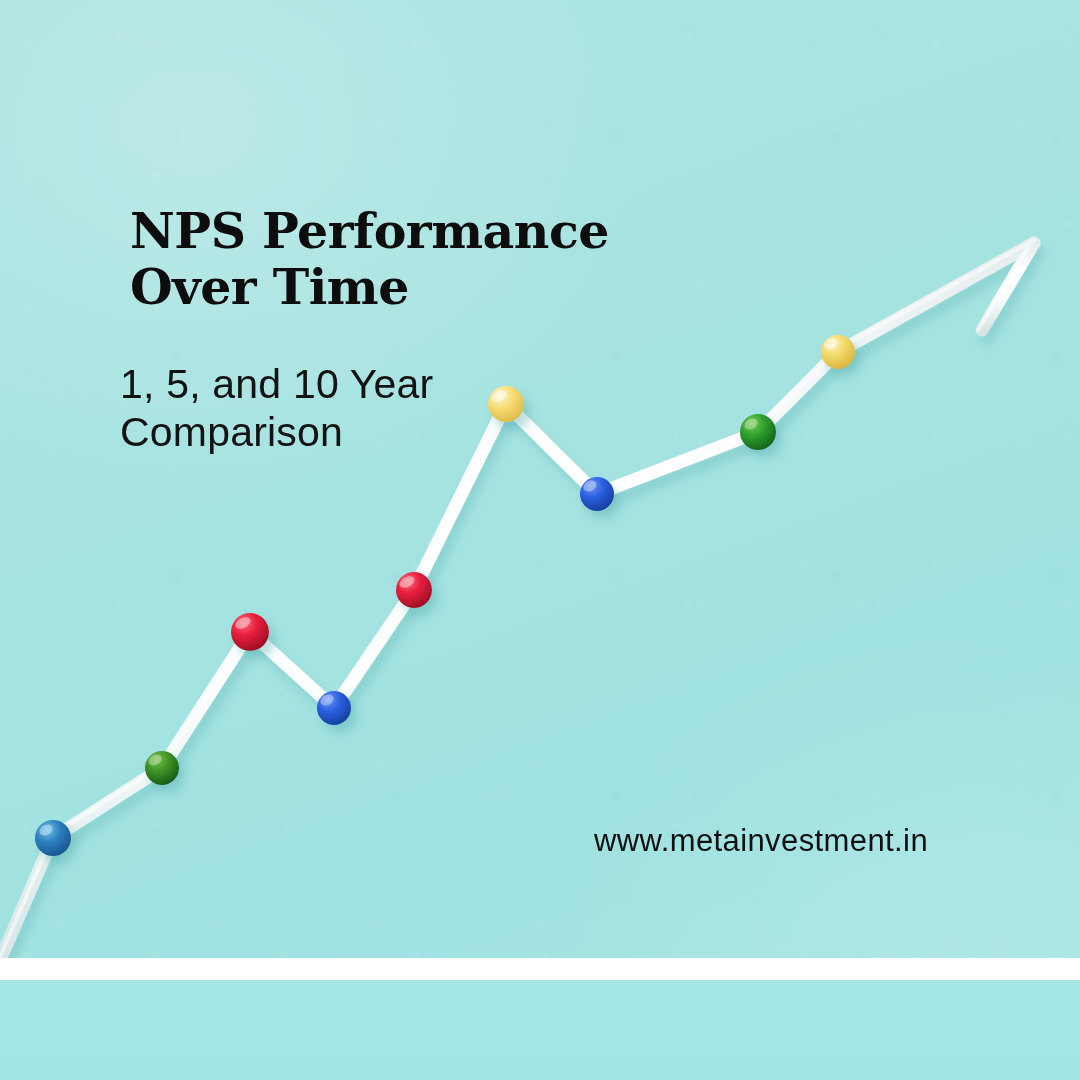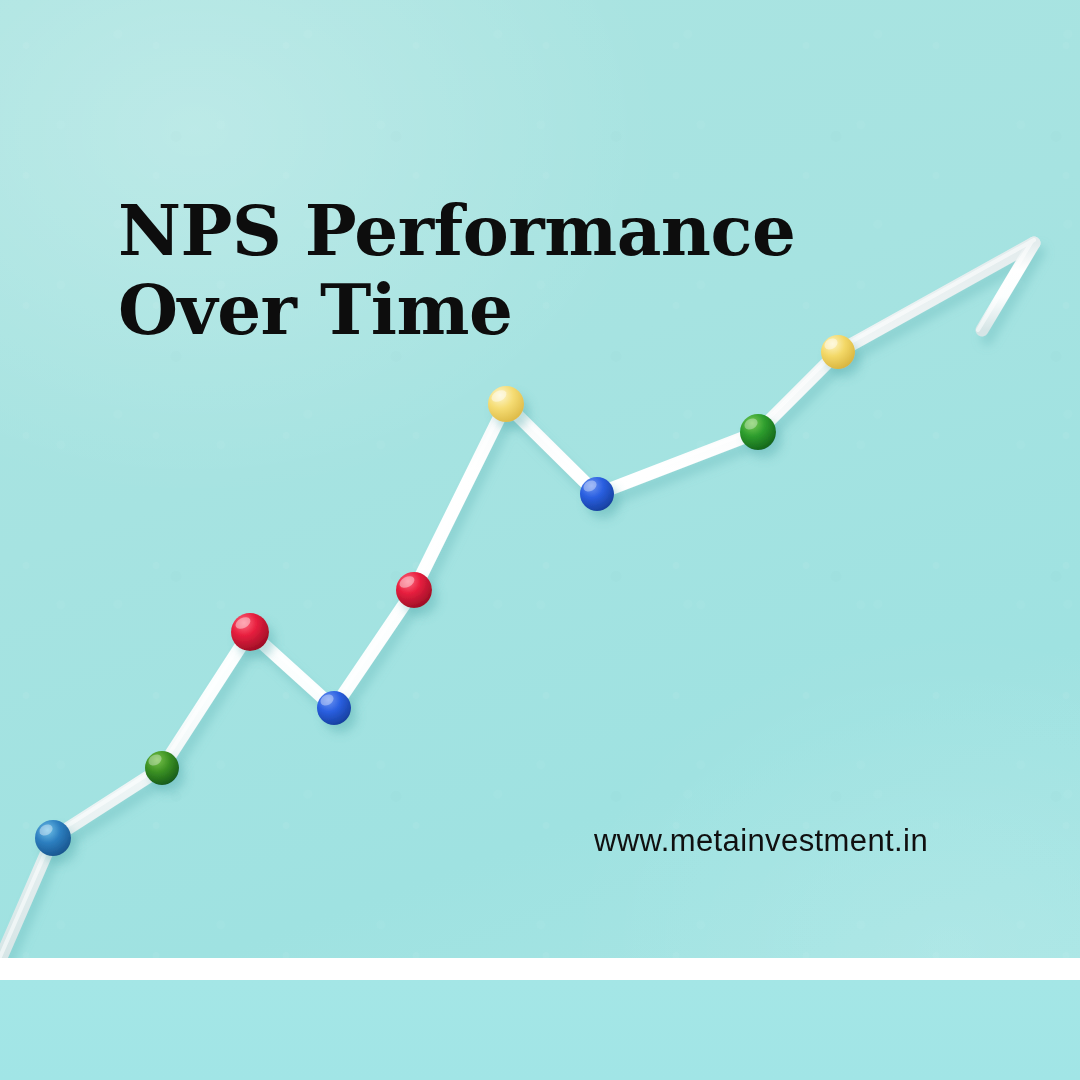--- a/index.html
+++ b/index.html
@@ -45,24 +45,24 @@
     height: 1080px;
   }
   
   .title-block {
     position: absolute;
     left: 118px;
     top: 192px;
     width: 700px;
   }
   .poster-title {
-    margin: 0;
+    margin: 12px;
     font-family: "DejaVu Serif", "Liberation Serif", serif;
     font-weight: 700;
-    font-size: 69px;
+    font-size: 49px;
     line-height: 1.14;
     letter-spacing: -0.5px;
     color: #0d0d0d;
     white-space: pre-line;
   }
   .poster-subtitle {
     margin: 44px 0 0 2px;
     font-family: "Liberation Sans", sans-serif;
     font-weight: 300;
     font-size: 41px;
@@ -206,20 +206,22 @@
       <g>
         <circle cx="838" cy="352" r="17" fill="url(#gYellow)"></circle>
         <ellipse cx="831" cy="344" rx="7" ry="5" fill="#ffffff" opacity=".45" transform="rotate(-28 831 344)"></ellipse>
       </g>
     </g>
   </svg>
 
   <div class="title-block">
     <h1 class="poster-title">NPS Performance
 Over Time</h1>
+    <p class="poster-subtitle">1, 5, and 10 Year
+Comparison</p>
   </div>
 
   <div class="site-url">www.metainvestment.in</div>
 
   <div class="white-stripe"></div>
   <div class="bottom-band"></div>
 
 </div>
 
 </body></html>

